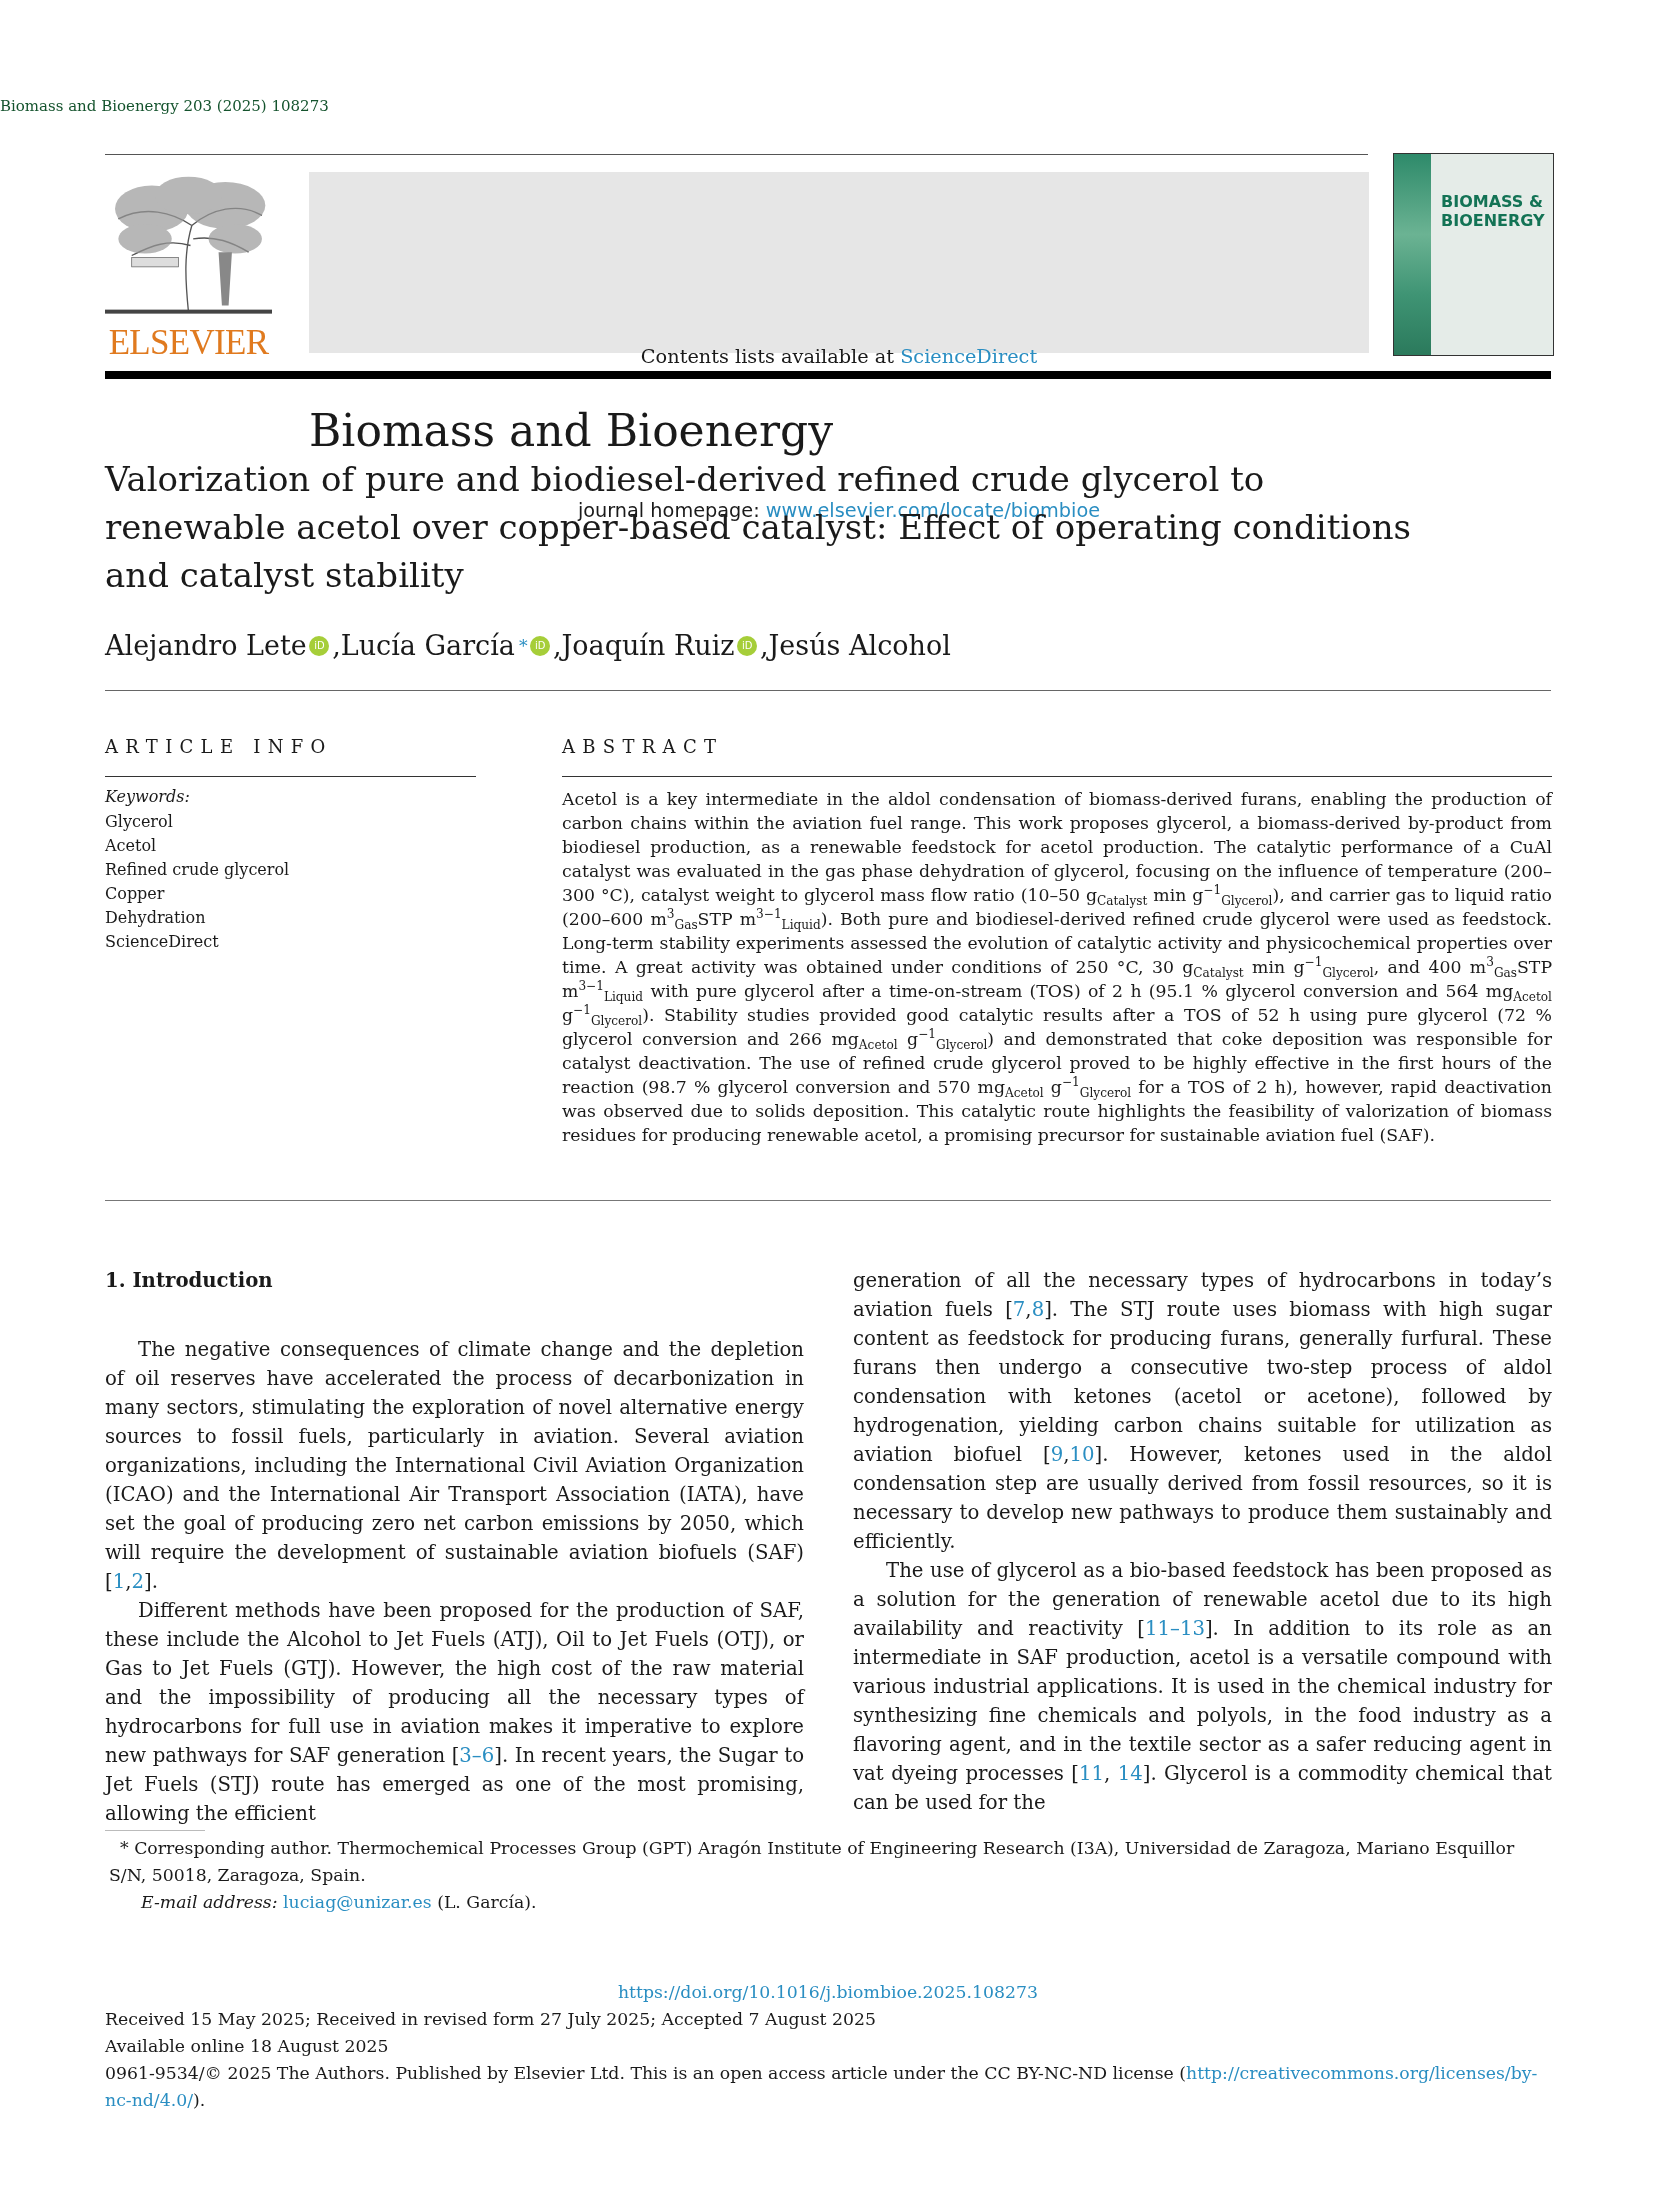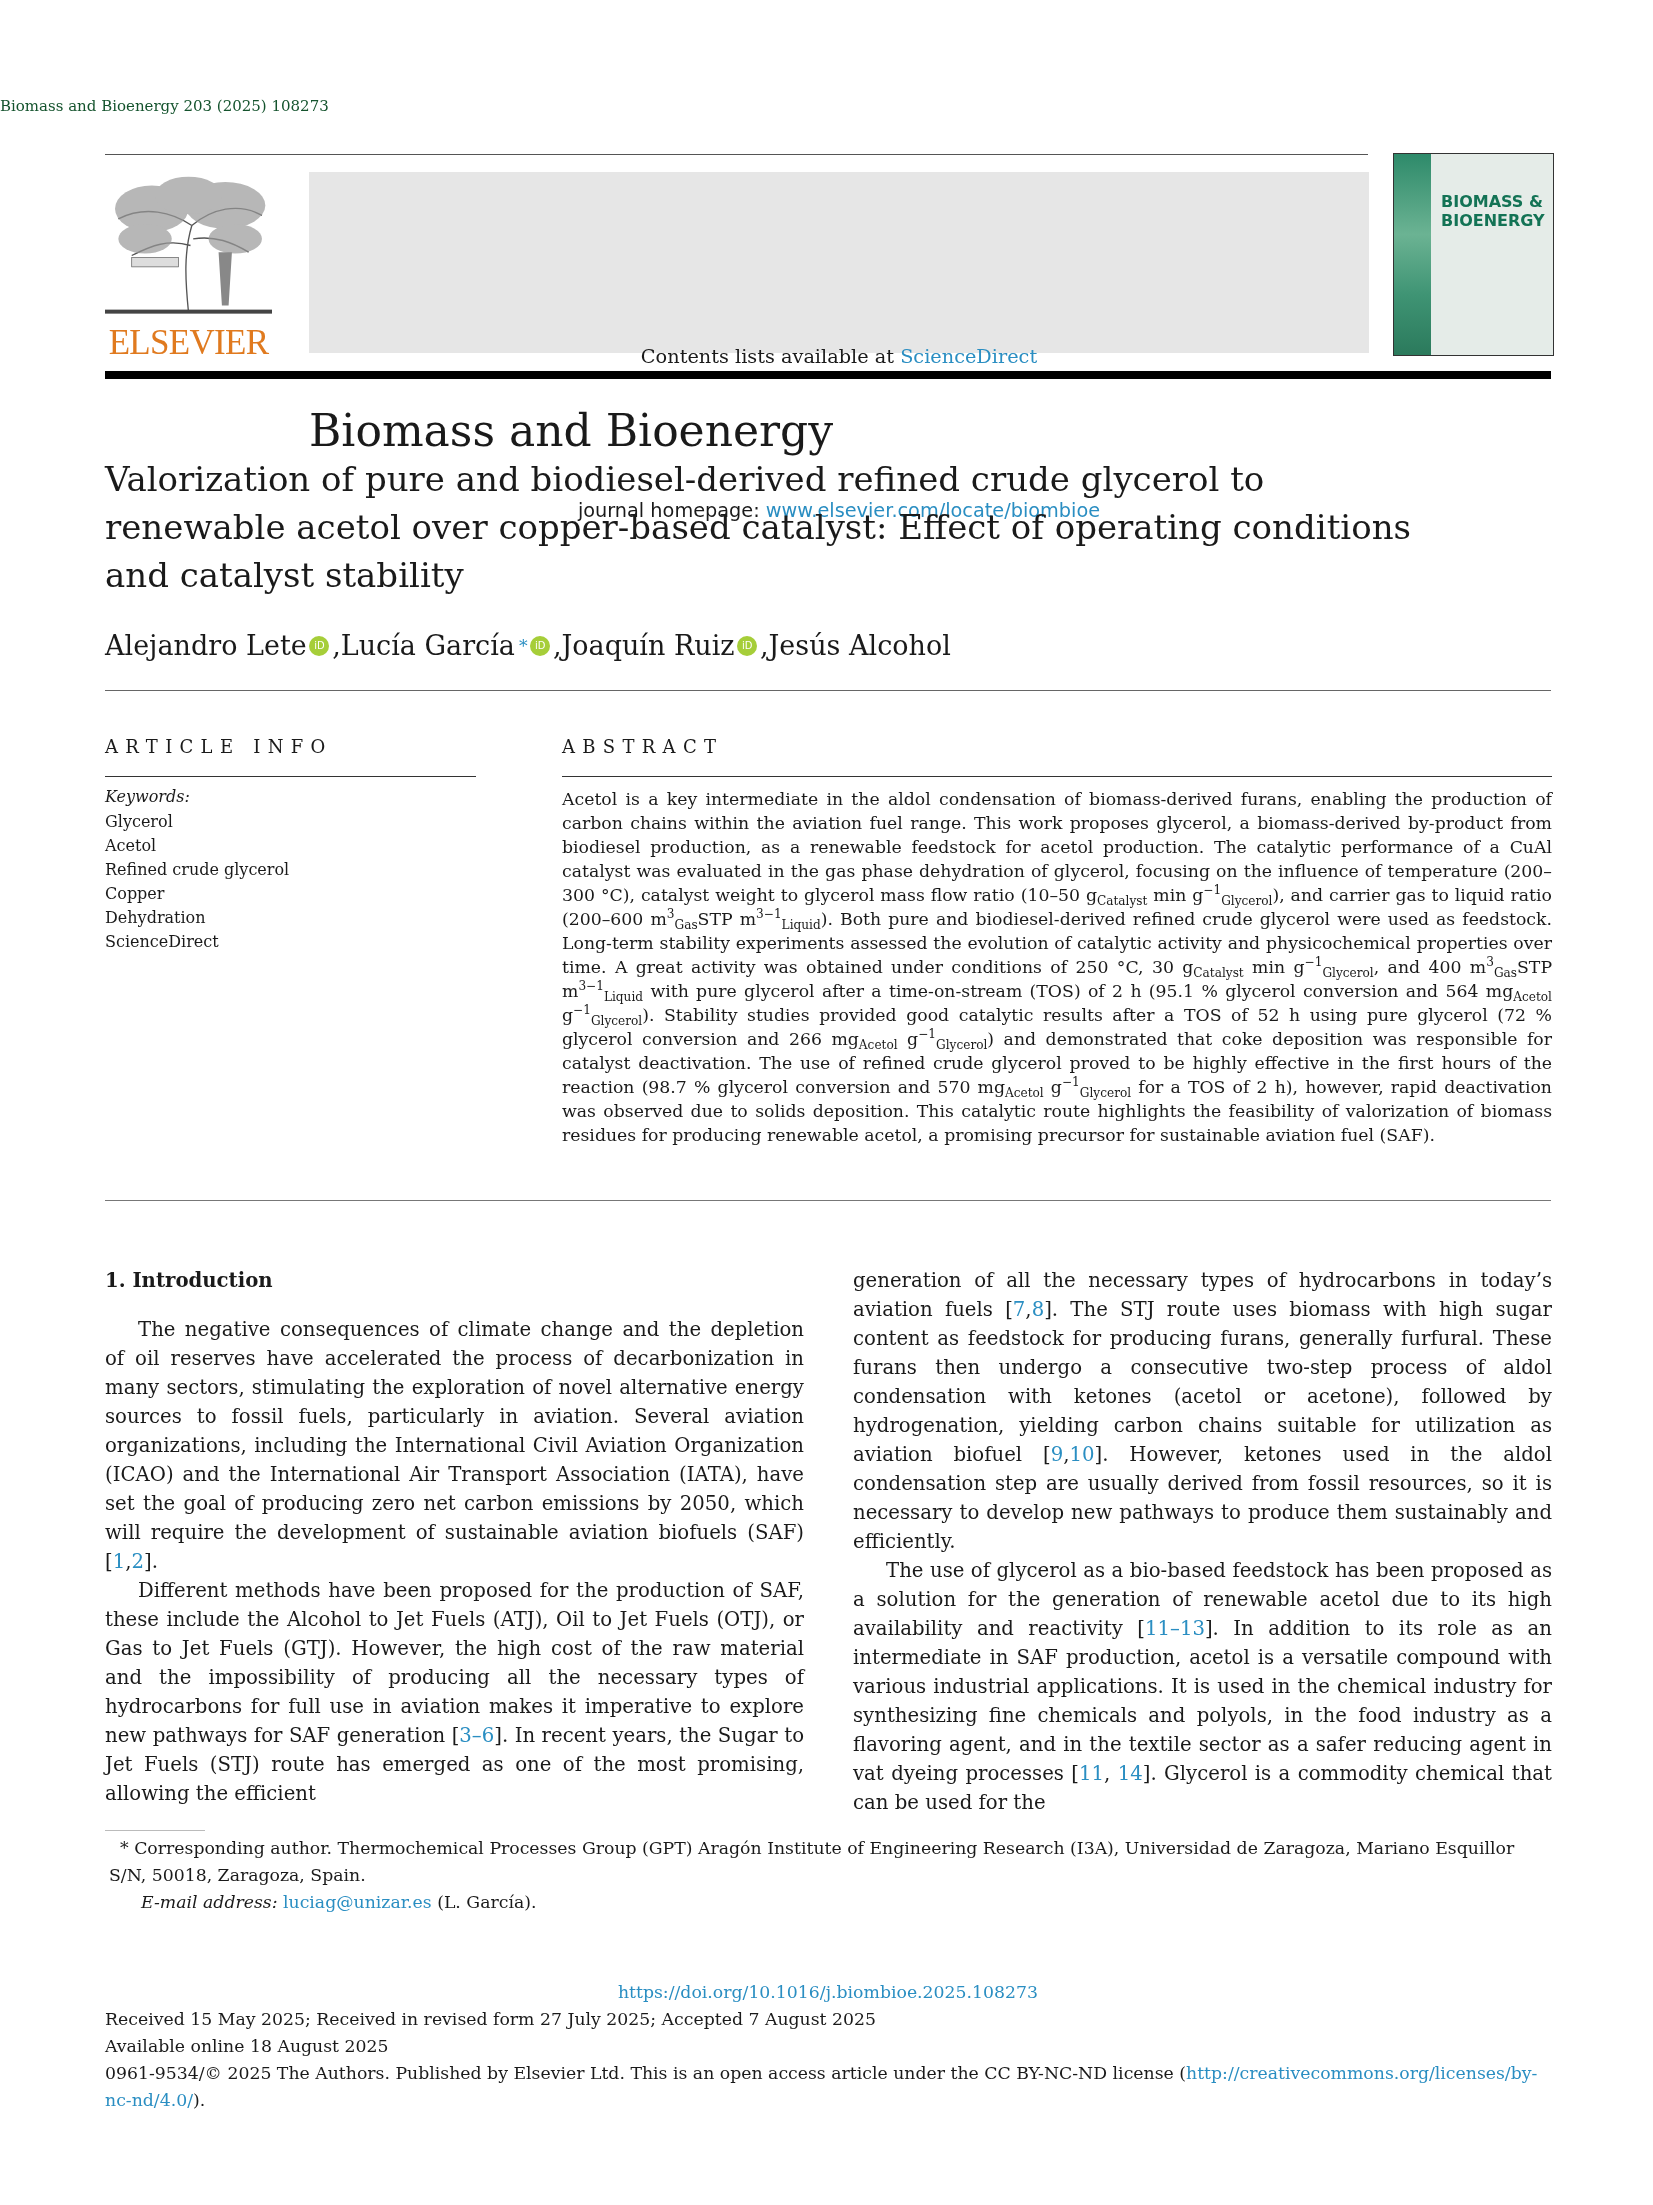--- a/index.html
+++ b/index.html
@@ -41,21 +41,21 @@
   #abs-head { top: 736px; left: 562px; font-size: 18px; letter-spacing: 7.3px; color: #1a1a1a; }
   #abs-rule { top: 776px; left: 562px; width: 990px; height: 1.3px; background: #333; }
   #abstract { top: 787px; left: 562px; width: 990px; font-size: 17.3px; line-height: 24px; text-align: justify; }
   #abs-bottom-rule { top: 1200px; left: 105px; width: 1446px; height: 1.3px; background: #777; }
   sub, sup { font-size: 70%; line-height: 0; }
 
   
   .col { width: 699px; font-size: 19.7px; line-height: 29px; text-align: justify; }
   #col-left { top: 1266px; left: 105px; }
   #col-right { top: 1266px; left: 853px; }
-  .sec-head { font-weight: bold; font-size: 19.7px; margin-bottom: 20px; display: block; }
+  .sec-head { font-weight: bold; font-size: 19.7px; margin-bottom: 40px; display: block; }
   .para { text-indent: 33px; margin: 0; }
   .para.first { text-indent: 33px; }
 
   
   #fn-rule { top: 1830px; left: 105px; width: 100px; height: 0.7px; background: #bbb; }
   #footnote { top: 1835px; left: 109px; width: 1446px; font-size: 17.3px; line-height: 27px; }
   #meta { top: 1939px; left: 105px; width: 1446px; font-size: 17.3px; line-height: 27px; margin-top: 40px; }
 </style>
 </head>
 <body>

